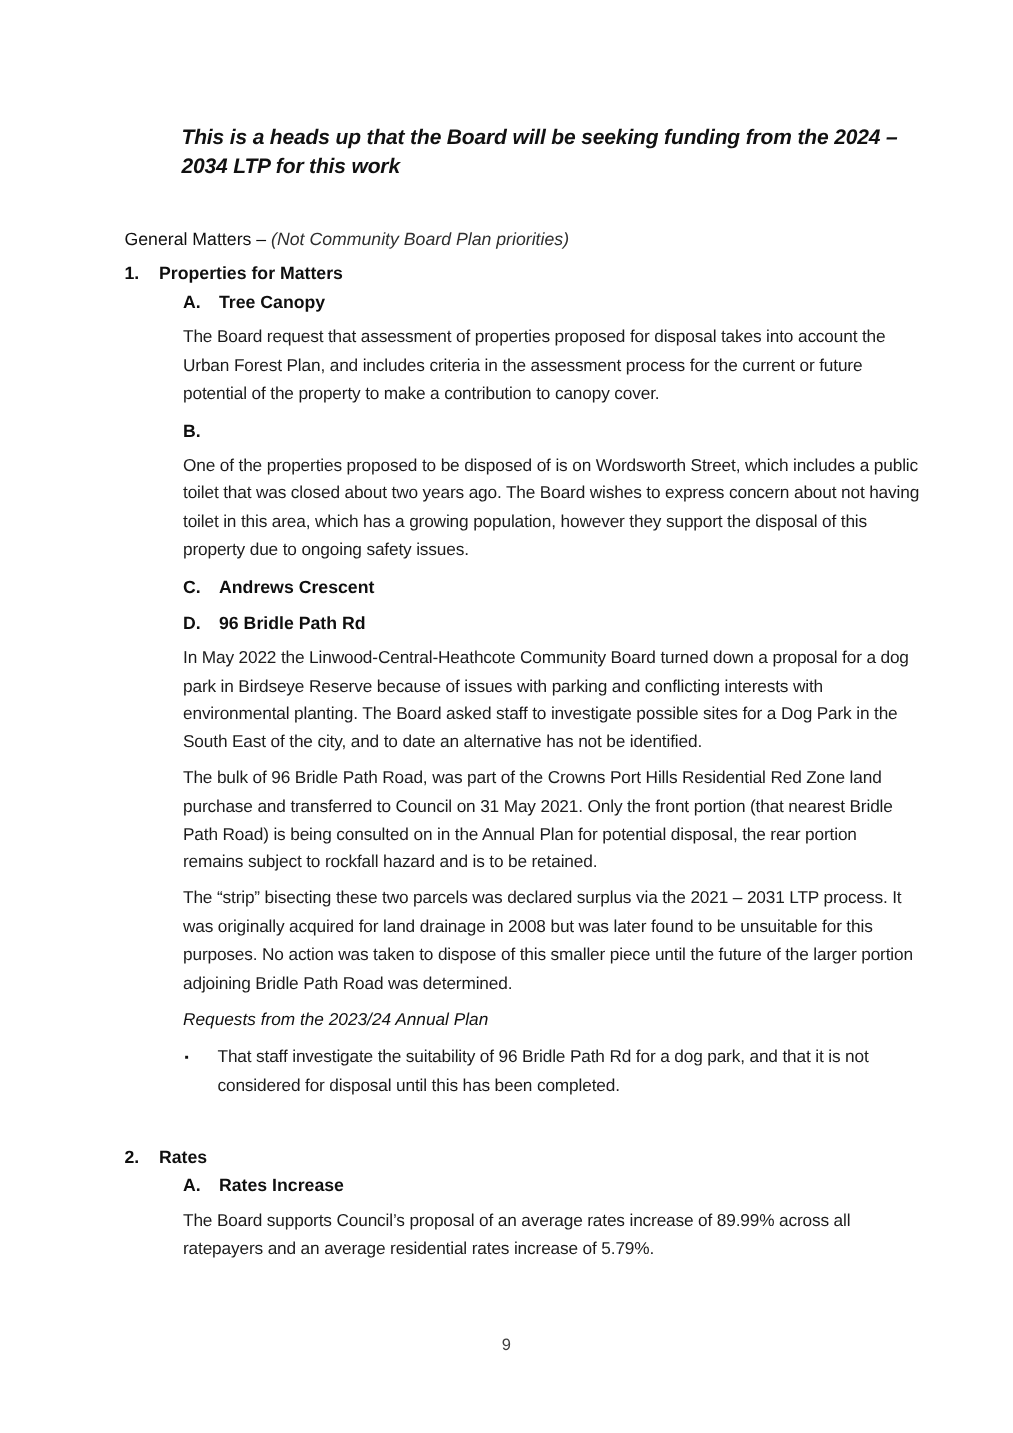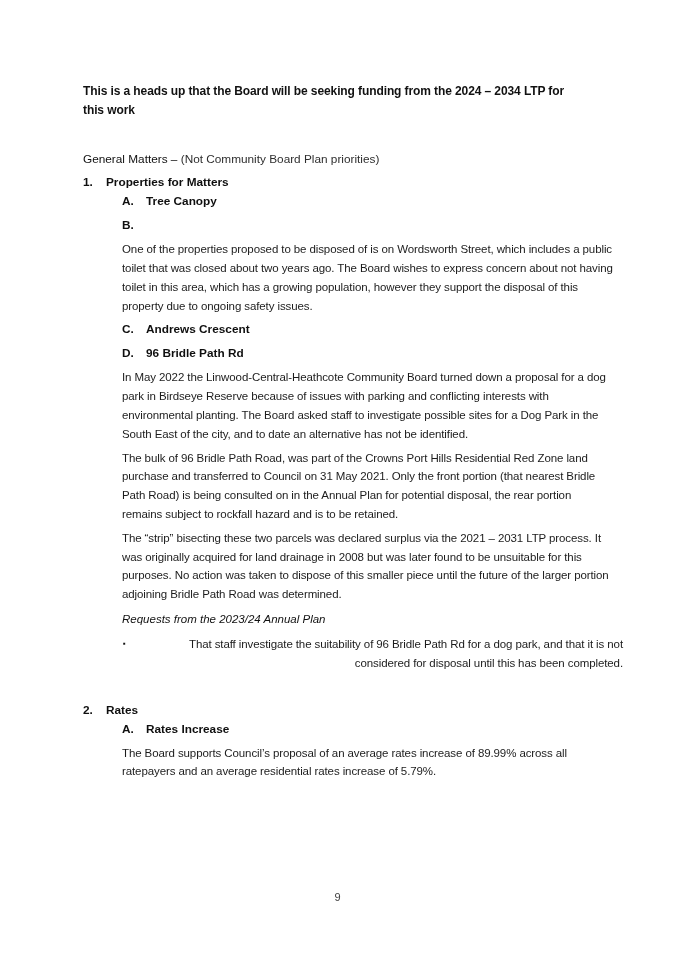--- a/index.html
+++ b/index.html
@@ -10,31 +10,33 @@
     color: #1c1c1c;
     overflow: hidden;
   }
   .page {
     position: relative;
     width: 675px; height: 955px;
     padding: 82px 57px 0 83px;
   }
   
   .note {
+    margin-left: 38px;
     width: 500px;
-    font-size: 12px;
+    font-size: 14px;
     line-height: 18.6px;
     font-weight: bold;
+    font-style: italic;
     color: #111;
     letter-spacing: -0.1px;
   }
   
   .gm { margin-top: 31px; font-size: 11.8px; line-height: 19px; }
   .gm-label { font-weight: normal; color: #0f0f0f; }
-  .gm-qual { color: #2e2e2e; }
+  .gm-qual { font-style: italic; color: #2e2e2e; }
   
   .num-item { display: flex; font-size: 11.8px; line-height: 19px; font-weight: bold; color: #0f0f0f; }
   .num-item .num { width: 23px; flex: 0 0 23px; }
   
   .sub-head {
     display: flex; margin-left: 39px;
     font-size: 11.8px; line-height: 19px; font-weight: bold; color: #0f0f0f;
   }
   .sub-head .letter { width: 24px; flex: 0 0 24px; }
   
@@ -54,21 +56,21 @@
     font-size: 11.5px; line-height: 19px;
     font-weight: normal; font-style: italic; color: #111;
   }
   
   .bullet-row { display: flex; margin-left: 40px; margin-top: 6px; width: 500px; }
   .bullet-marker {
     flex: 0 0 22px; width: 22px;
     font-size: 8px; line-height: 18.8px; color: #111;
   }
   .bullet-text {
-    font-size: 11.5px; line-height: 18.8px; color: #1c1c1c; letter-spacing: -0.1px; text-align: right;
+    font-size: 11.5px; line-height: 18.8px; color: #1c1c1c; letter-spacing: -0.1px;
   }
   
   .page-num {
     position: absolute;
     left: 0; bottom: 52px; width: 675px;
     text-align: center;
     font-size: 11px; color: #3f3f3f;
   }
 </style>
 </head>
@@ -82,20 +84,21 @@
 
   <div class="num-item mt4">
     <span class="num">1.</span>
     <span class="num-title">Properties for Matters</span>
   </div>
 
   <div class="sub-head">
     <span class="letter">A.</span>
     <span>Tree Canopy</span>
   </div>
+  <p class="body-p">The Board request that assessment of properties proposed for disposal takes into account the Urban Forest Plan, and includes criteria in the assessment process for the current or future potential of the property to make a contribution to canopy cover.</p>
 
   <div class="sub-head mt5">
     <span class="letter">B.</span>
   </div>
   <p class="body-p">One of the properties proposed to be disposed of is on Wordsworth Street, which includes a public toilet that was closed about two years ago. The Board wishes to express concern about not having toilet in this area, which has a growing population, however they support the disposal of this property due to ongoing safety issues.</p>
 
   <div class="sub-head mt5">
     <span class="letter">C.</span>
     <span>Andrews Crescent</span>
   </div>

